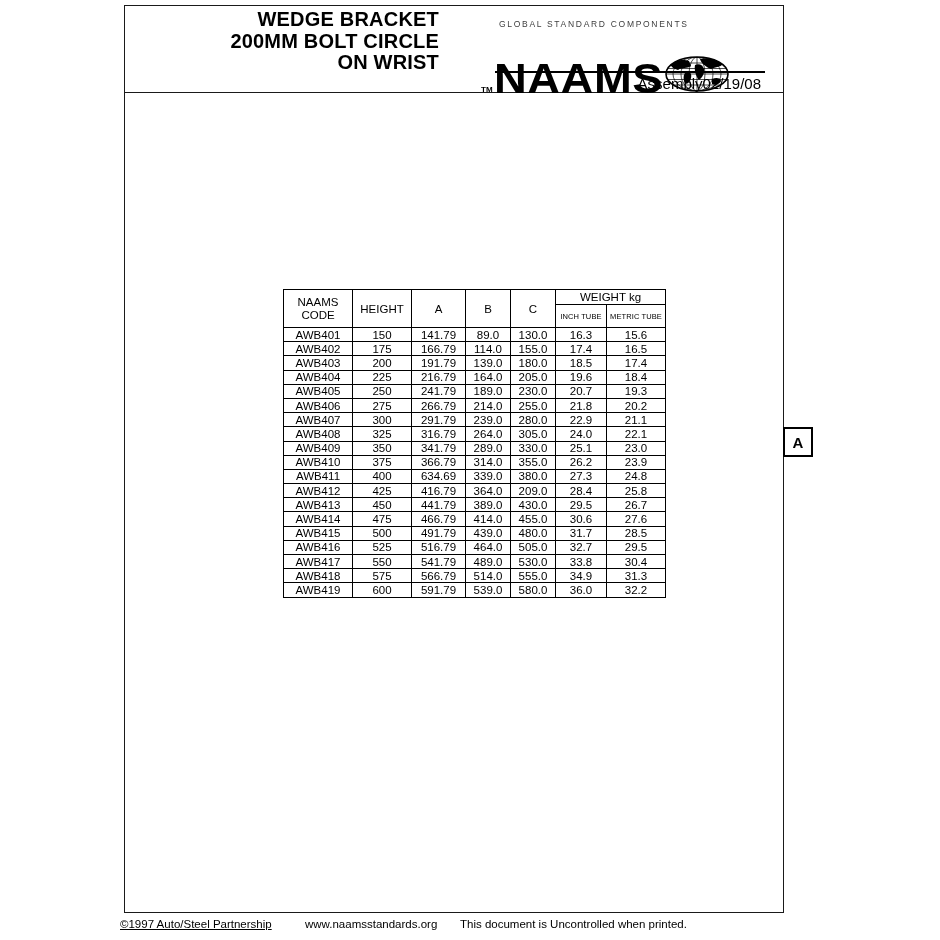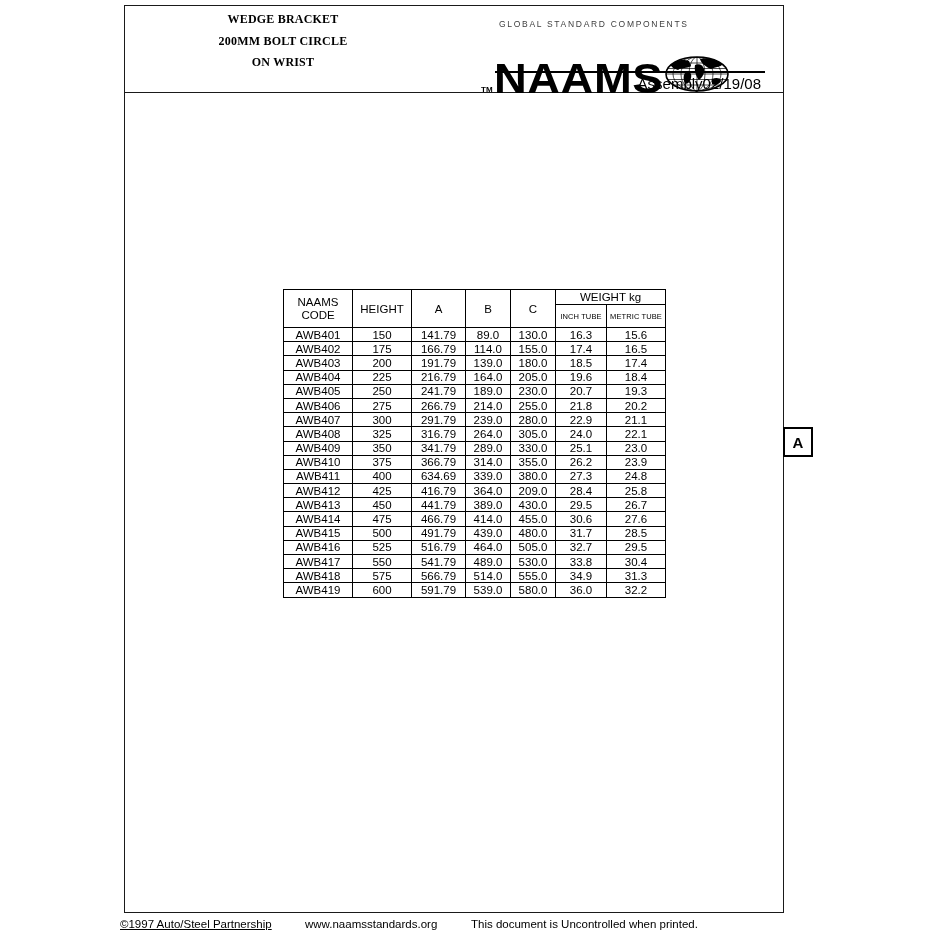--- a/index.html
+++ b/index.html
@@ -23,26 +23,25 @@
   
   .header {
     position: absolute;
     left: 0; top: 0; right: 0;
     height: 87px;
     border-bottom: 1.5px solid #1a1a1a;
   }
   .title-block {
     position: absolute;
     left: 2px; top: 3px; width: 312px;
-    text-align: center;
+    text-align: right;
     font-weight: bold;
-    font-size: 12px;
+    font-size: 20px;
     line-height: 21.5px;
     letter-spacing: 0.2px;
-    font-family: Liberation Serif, serif;
   }
   .brand-block {
     position: absolute;
     left: 350px; top: 6px; width: 300px; height: 80px;
   }
   .brand-tagline {
     position: absolute; left: 24px; top: 7px;
     font-size: 8.5px; letter-spacing: 1.7px;
     color: #3d3d3d; white-space: nowrap;
   }
@@ -102,21 +101,21 @@
     background: #fff;
     display: flex; align-items: center; justify-content: center;
     font-size: 15px; font-weight: bold;
     z-index: 5;
   }
 
   
   .footer-item { position: absolute; font-size: 11.5px; white-space: nowrap; }
   .f-copyright { left: 120px; top: 918px; text-decoration: underline; }
   .f-website   { left: 305px; top: 918px; text-align: right; }
-  .f-notice    { left: 471px; top: 918px; }
+  .f-notice    { left: 460px; top: 918px; }
   .f-pagenum   { left: 751px; top: 914px; font-size: 18px; margin-top: 24px; }
 </style>
 </head>
 <body>
 
 <div class="frame">
 
   <div class="header">
     <div class="title-block">
       <div>WEDGE BRACKET</div>

